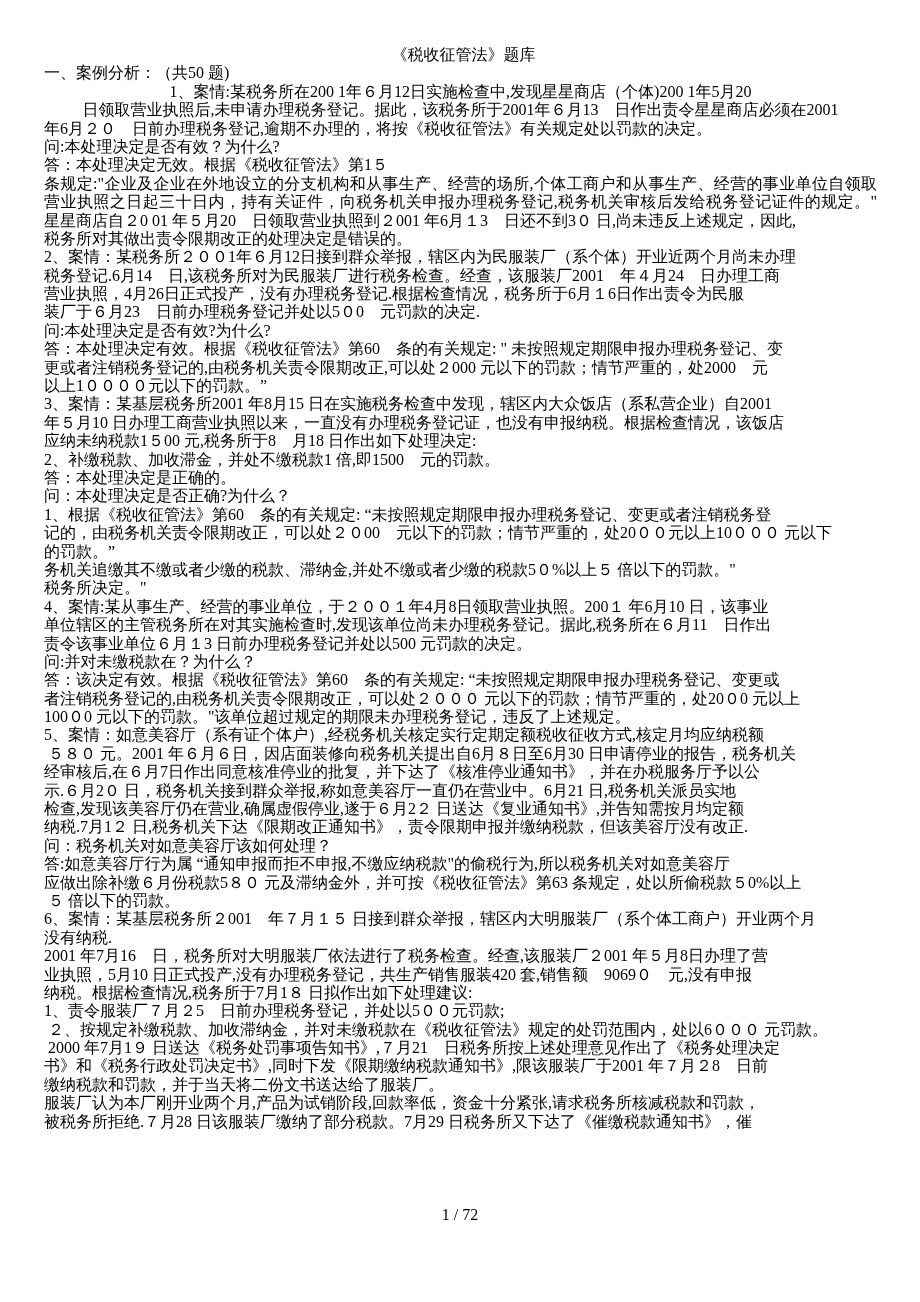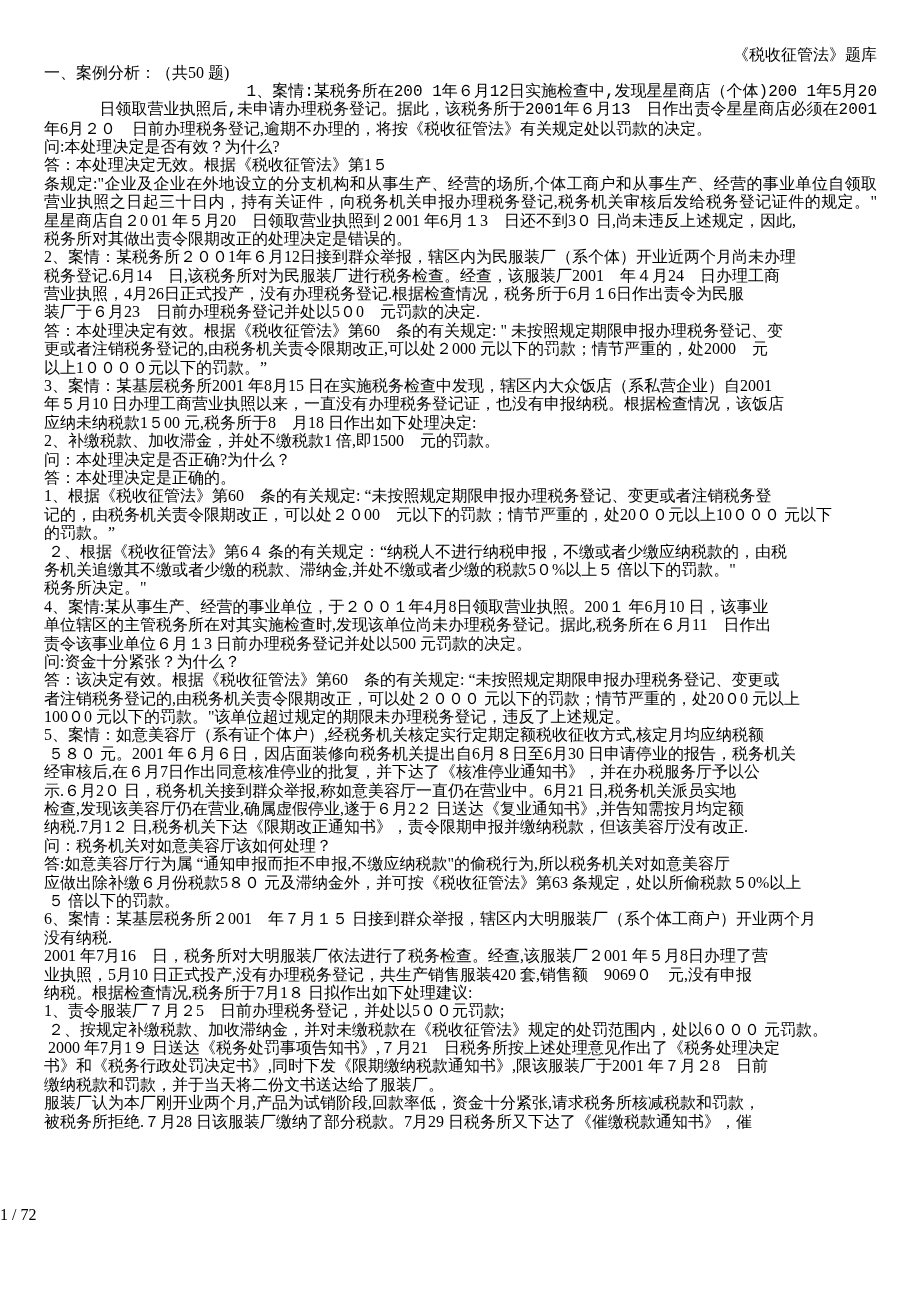--- a/index.html
+++ b/index.html
@@ -1,24 +1,24 @@
 <!DOCTYPE html>
 <html><head>
 <meta charset="utf-8">
 <style>
   html, body { margin: 0; padding: 0; background: #ffffff; }
   body { width: 920px; height: 1302px; position: relative; overflow: hidden;
          font-family: "Liberation Serif", "DejaVu Serif", serif; color: #000000; }
   .page { position: absolute; left: 0; top: 0; width: 920px; height: 1302px; background: #ffffff; }
   .content { position: absolute; left: 44px; top: 46px; width: 833px; }
   .ln { font-size: 16px; line-height: 18.4px; height: 18.4px; white-space: pre; overflow: visible; }
-  .title { text-align: right; padding-left: 6px; }
+  .title { text-align: center; padding-left: 6px; }
   .just { white-space: normal; text-align: justify; text-align-last: justify; }
-  .seg { display: flex; justify-content: flex-end; white-space: pre; font-family: Liberation Mono, monospace; }
-  .footer { position: absolute; left: 0; top: 1206px; width: 920px; 
+  .seg { display: flex; justify-content: center; white-space: pre; }
+  .footer { position: absolute; left: 0; top: 1206px; width: 920px; text-align: center;
             font-size: 16px; line-height: 18px; }
 </style>
 </head>
 <body>
 
 <div class="page">
   <div class="content">
     <div class="ln title">《税收征管法》题库</div>
     <div class="ln">一、案例分析：（共50 题)</div>
     <div class="ln seg">
@@ -35,39 +35,39 @@
     <div class="ln">问:本处理决定是否有效？为什么?</div>
     <div class="ln">答：本处理决定无效。根据《税收征管法》第1５</div>
     <div class="ln just">条规定:"企业及企业在外地设立的分支机构和从事生产、经营的场所,个体工商户和从事生产、经营的事业单位自领取</div>
     <div class="ln just">营业执照之日起三十日内，持有关证件，向税务机关申报办理税务登记,税务机关审核后发给税务登记证件的规定。"</div>
     <div class="ln">星星商店自２0 01 年５月20　日领取营业执照到２001 年6月１3　日还不到3０ 日,尚未违反上述规定，因此,</div>
     <div class="ln">税务所对其做出责令限期改正的处理决定是错误的。</div>
     <div class="ln">2、案情：某税务所２００1年６月12日接到群众举报，辖区内为民服装厂（系个体）开业近两个月尚未办理</div>
     <div class="ln">税务登记.6月14　日,该税务所对为民服装厂进行税务检查。经查，该服装厂2001　年４月24　日办理工商</div>
     <div class="ln">营业执照，4月26日正式投产，没有办理税务登记.根据检查情况，税务所于6月１6日作出责令为民服</div>
     <div class="ln">装厂于６月23　日前办理税务登记并处以5０0　元罚款的决定.</div>
+    <div class="ln">问:本处理决定是否有效?为什么?</div>
     <div class="ln">答：本处理决定有效。根据《税收征管法》第60　条的有关规定: " 未按照规定期限申报办理税务登记、变</div>
     <div class="ln">更或者注销税务登记的,由税务机关责令限期改正,可以处２000 元以下的罚款；情节严重的，处2000　元</div>
     <div class="ln">以上1００００元以下的罚款。”</div>
     <div class="ln">3、案情：某基层税务所2001 年8月15 日在实施税务检查中发现，辖区内大众饭店（系私营企业）自2001</div>
     <div class="ln">年５月10 日办理工商营业执照以来，一直没有办理税务登记证，也没有申报纳税。根据检查情况，该饭店</div>
     <div class="ln">应纳未纳税款1５00 元,税务所于8　月18 日作出如下处理决定:</div>
     <div class="ln">2、补缴税款、加收滞金，并处不缴税款1 倍,即1500　元的罚款。</div>
+    <div class="ln">答：本处理决定是正确的。</div>
     <div class="ln">问：本处理决定是否正确?为什么？</div>
-    <div class="ln">答：本处理决定是正确的。</div>
     <div class="ln">1、根据《税收征管法》第60　条的有关规定: “未按照规定期限申报办理税务登记、变更或者注销税务登</div>
     <div class="ln">记的，由税务机关责令限期改正，可以处２０00　元以下的罚款；情节严重的，处20００元以上10０００ 元以下</div>
     <div class="ln">的罚款。”</div>
-    <div class="ln"> ２、根据《税收征管法》第6４ 条的有关规定：“纳税人不进行纳税申报，不缴或者少缴应纳税款的，由税</div>
     <div class="ln">务机关追缴其不缴或者少缴的税款、滞纳金,并处不缴或者少缴的税款5０%以上５ 倍以下的罚款。"</div>
     <div class="ln">税务所决定。"</div>
     <div class="ln">4、案情:某从事生产、经营的事业单位，于２００１年4月8日领取营业执照。200１ 年6月10 日，该事业</div>
     <div class="ln">单位辖区的主管税务所在对其实施检查时,发现该单位尚未办理税务登记。据此,税务所在６月11　日作出</div>
     <div class="ln">责令该事业单位６月１3 日前办理税务登记并处以500 元罚款的决定。</div>
-    <div class="ln">问:资金十分紧张？为什么？</div>
+    <div class="ln">问:并对未缴税款在？为什么？</div>
     <div class="ln">答：该决定有效。根据《税收征管法》第60　条的有关规定: “未按照规定期限申报办理税务登记、变更或</div>
     <div class="ln">者注销税务登记的,由税务机关责令限期改正，可以处２０００ 元以下的罚款；情节严重的，处20０0 元以上</div>
     <div class="ln">100０0 元以下的罚款。"该单位超过规定的期限未办理税务登记，违反了上述规定。</div>
     <div class="ln">5、案情：如意美容厅（系有证个体户）,经税务机关核定实行定期定额税收征收方式,核定月均应纳税额</div>
     <div class="ln"> ５８０ 元。2001 年６月６日，因店面装修向税务机关提出自6月８日至6月30 日申请停业的报告，税务机关</div>
     <div class="ln">经审核后,在６月7日作出同意核准停业的批复，并下达了《核准停业通知书》，并在办税服务厅予以公</div>
     <div class="ln">示.６月2０ 日，税务机关接到群众举报,称如意美容厅一直仍在营业中。6月21 日,税务机关派员实地</div>
     <div class="ln">检查,发现该美容厅仍在营业,确属虚假停业,遂于６月2２ 日送达《复业通知书》,并告知需按月均定额</div>
     <div class="ln">纳税.7月1２ 日,税务机关下达《限期改正通知书》，责令限期申报并缴纳税款，但该美容厅没有改正.</div>
     <div class="ln">问：税务机关对如意美容厅该如何处理？</div>

